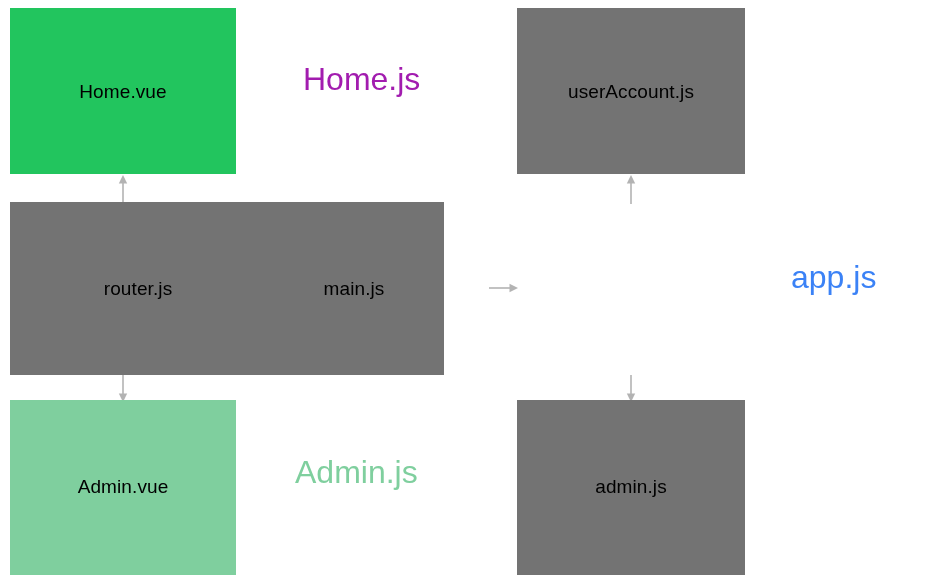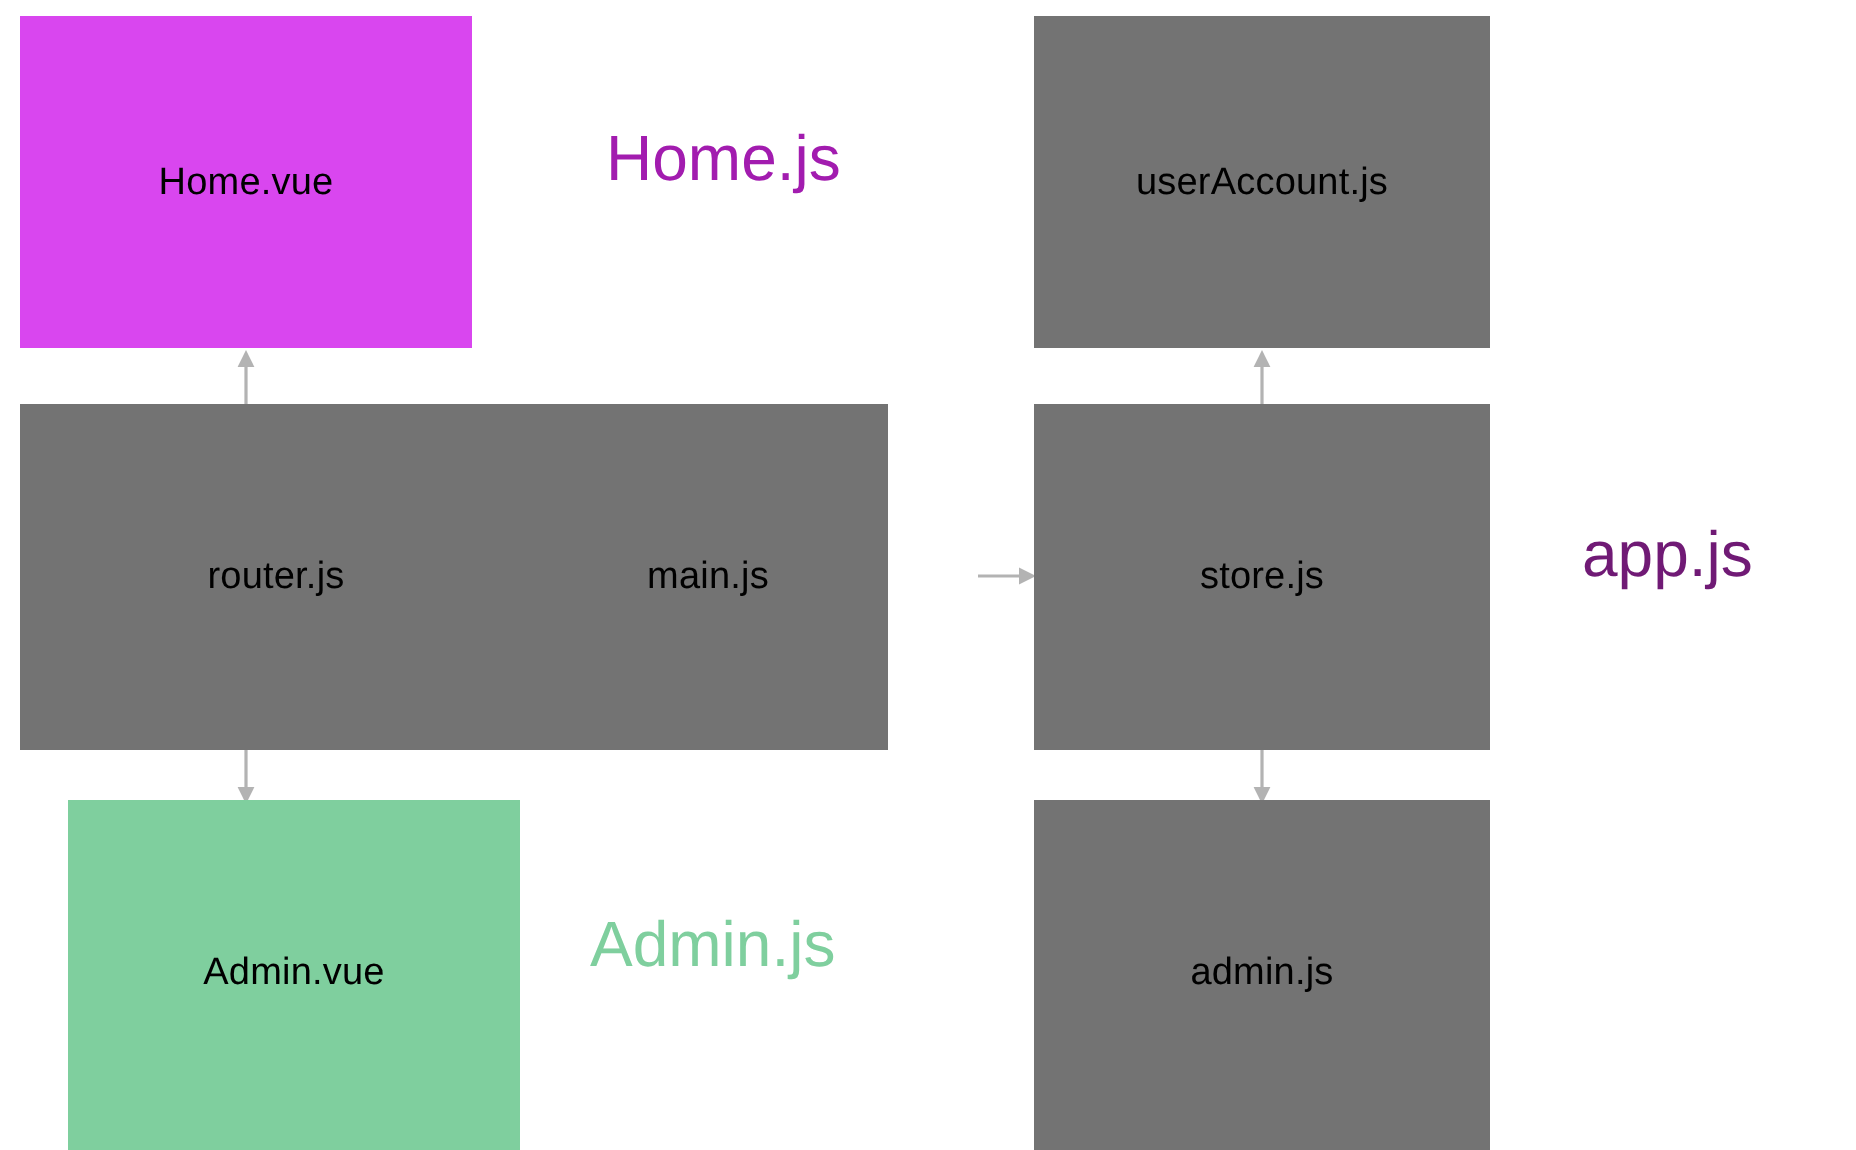--- a/index.html
+++ b/index.html
@@ -28,39 +28,39 @@
     display: flex;
     align-items: center;
     justify-content: center;
     color: #000000;
     font-size: 19px;
     font-family: "Liberation Sans", sans-serif;
     letter-spacing: 0.1px;
     line-height: 1;
     user-select: none;
   }
-  .node.pink   { background: #d946ef; }
+  .node.pink   { background: #22c55e; }
   .node.yellow { background: #737373; }
   .node.green  { background: #7fcf9e; }
 
   
   .node.anchor-top-text { align-items: flex-start; }
 
   
   .group-label {
     position: absolute;
     font-family: "Liberation Sans", sans-serif;
     font-size: 32px;
     line-height: 1;
     white-space: nowrap;
     user-select: none;
   }
   .group-label.pink  { color: #a21caf; }
   .group-label.green { color: #7fcf9e; }
-  .group-label.gold  { color: #701a75; }
+  .group-label.gold  { color: #3b82f6; }
 
   
   .arrow {
     position: absolute;
   }
   .arrow svg { display: block; overflow: visible; }
 </style>
 </head>
 <body>
 
@@ -117,25 +117,22 @@
   </div>
 
   <div class="node yellow" style="left:10px; top:202px; width:256px; height:173px;">
     <span>router.js</span>
   </div>
 
   <div class="node yellow" style="left:264px; top:202px; width:180px; height:173px;">
     <span>main.js</span>
   </div>
 
-  <div class="node yellow" style="left:517px; top:202px; width:228px; height:173px;">
-    <span>store.js</span>
-  </div>
 
-  <div class="node green anchor-top-text" style="left:10px; top:400px; width:226px; height:175px; padding-top:77px;margin-left:24px;">
+  <div class="node green anchor-top-text" style="left:10px; top:400px; width:226px; height:175px; padding-top:77px;">
     <span>Admin.vue</span>
   </div>
 
   <div class="node yellow anchor-top-text" style="left:517px; top:400px; width:228px; height:175px; padding-top:77px;">
     <span>admin.js</span>
   </div>
 
   <div class="group-label pink" style="left:303px; top:63px;">
     <span>Home.js</span>
   </div>

